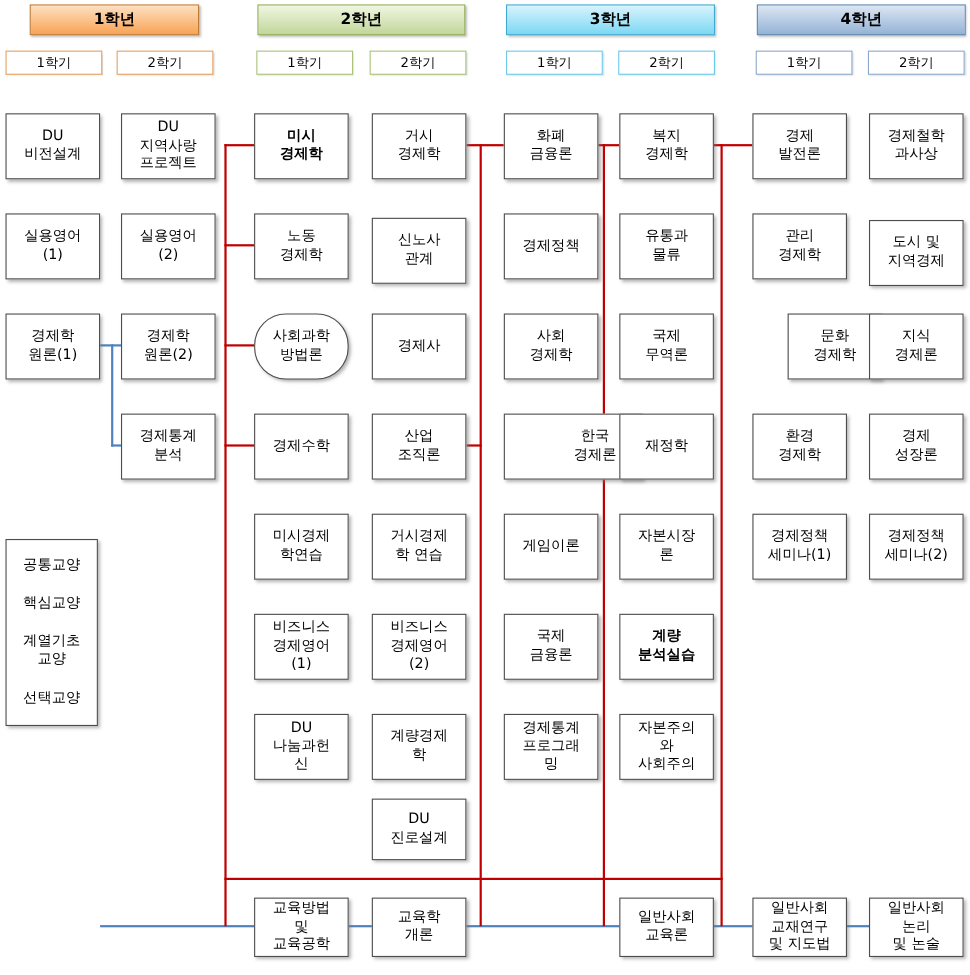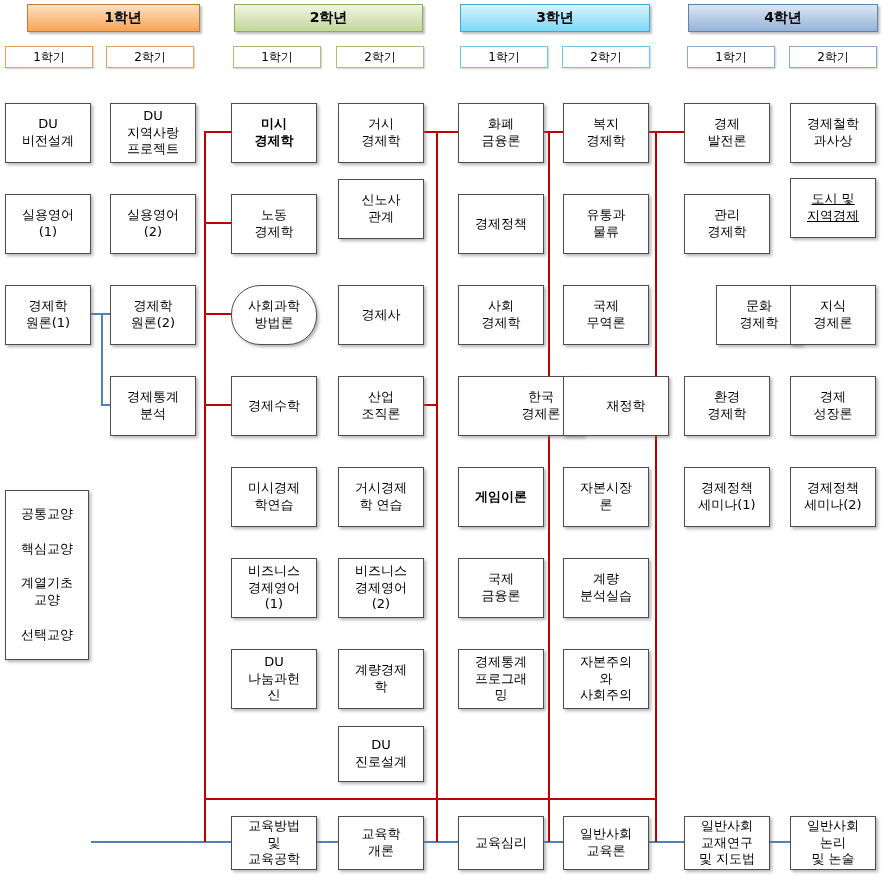--- a/index.html
+++ b/index.html
@@ -6,21 +6,21 @@
   body{font-family:"DejaVu Sans","Liberation Sans",sans-serif;color:#000;}
   #canvas{position:relative;width:882px;height:886px;background:#fff;overflow:hidden;}
 
   .year-header{
     position:absolute;top:4px;height:26px;
     display:flex;align-items:center;justify-content:center;
     font-weight:bold;font-size:14px;
     border:1px solid #8c8c8c;box-shadow:1.5px 1.5px 2px rgba(0,0,0,.25);
     z-index:3;
   }
-  .theme-1{background:linear-gradient(#FDE0C2,#F8A455);border-color:#c07b33;padding-left:19px;}
+  .theme-1{background:linear-gradient(#FDE0C2,#F8A455);border-color:#c07b33;}
   .theme-2{background:linear-gradient(#F0F6E2,#C2D69B);border-color:#8fae55;}
   .theme-3{background:linear-gradient(#D8F3FD,#7CD8F4);border-color:#3fa9d0;}
   .theme-4{background:linear-gradient(#DCE6F2,#95B3D7);border-color:#5e83ad;}
 
   .sem{
     position:absolute;top:46px;width:86px;height:20px;background:#fff;
     display:flex;align-items:center;justify-content:center;
     font-size:12px;z-index:3;border:1px solid #999;
     box-shadow:1px 1px 1.5px rgba(0,0,0,.18);
   }
@@ -93,21 +93,21 @@
 경제영어
 (1)</div>
     <div class="course" style="left: 231px; top: 649px; height: 58px;">DU
 나눔과헌
 신</div>
     <div class="course" style="left: 231px; top: 816px; height: 52px;">교육방법
 및
 교육공학</div>
     <div class="course" style="left: 338px; top: 103px; height: 58px;">거시
 경제학</div>
-    <div class="course" style="left: 338px; top: 179px; height: 58px;">신노사
+    <div class="course" style="left: 338px; top: 198px; height: 58px;">신노사
 관계</div>
     <div class="course" style="left: 338px; top: 285px; height: 58px;">경제사</div>
     <div class="course" style="left: 338px; top: 376px; height: 58px;">산업
 조직론</div>
     <div class="course" style="left: 338px; top: 467px; height: 58px;">거시경제
 학 연습</div>
     <div class="course" style="left: 338px; top: 558px; height: 58px;">비즈니스
 경제영어
 (2)</div>
     <div class="course" style="left: 338px; top: 649px; height: 58px;">계량경제
@@ -116,37 +116,36 @@
 진로설계</div>
     <div class="course" style="left: 338px; top: 816px; height: 52px;">교육학
 개론</div>
     <div class="course" style="left: 458px; top: 103px; height: 58px;">화폐
 금융론</div>
     <div class="course" style="left: 458px; top: 194px; height: 58px;">경제정책</div>
     <div class="course" style="left: 458px; top: 285px; height: 58px;">사회
 경제학</div>
     <div class="course" style="left: 458px; top: 376px; height: 58px; padding-left: 40px;">한국
 경제론</div>
-    <div class="course" style="left: 458px; top: 467px; height: 58px; font-weight: bold;">게임이론</div>
+    <div class="course" style="left: 458px; top: 467px; height: 58px;">게임이론</div>
     <div class="course" style="left: 458px; top: 558px; height: 58px;">국제
 금융론</div>
     <div class="course" style="left: 458px; top: 649px; height: 58px;">경제통계
 프로그래
 밍</div>
-    <div class="course" style="left: 458px; top: 816px; height: 52px;">교육심리</div>
     <div class="course" style="left: 563px; top: 103px; height: 58px;">복지
 경제학</div>
     <div class="course" style="left: 563px; top: 194px; height: 58px;">유통과
 물류</div>
     <div class="course" style="left: 563px; top: 285px; height: 58px;">국제
 무역론</div>
-    <div class="course" style="left: 563px; top: 376px; height: 58px; padding-left: 20px;">재정학</div>
+    <div class="course" style="left: 563px; top: 376px; height: 58px;">재정학</div>
     <div class="course" style="left: 563px; top: 467px; height: 58px; text-align: center;">자본시장
 론</div>
-    <div class="course" style="left: 563px; top: 558px; height: 58px;">계량
+    <div class="course" style="left: 563px; top: 558px; height: 58px; font-weight: bold;">계량
 분석실습</div>
     <div class="course" style="left: 563px; top: 649px; height: 58px;">자본주의
 와
 사회주의</div>
     <div class="course" style="left: 563px; top: 816px; height: 52px;">일반사회
 교육론</div>
     <div class="course" style="left: 684px; top: 103px; height: 58px;">경제
 발전론</div>
     <div class="course" style="left: 684px; top: 194px; height: 58px;">관리
 경제학</div>
@@ -154,21 +153,21 @@
 경제학</div>
     <div class="course" style="left: 684px; top: 376px; height: 58px;">환경
 경제학</div>
     <div class="course" style="left: 684px; top: 467px; height: 58px;">경제정책
 세미나(1)</div>
     <div class="course" style="left: 684px; top: 816px; height: 52px;">일반사회
 교재연구
 및 지도법</div>
     <div class="course" style="left: 790px; top: 103px; height: 58px;">경제철학
 과사상</div>
-    <div class="course" style="left: 790px; top: 178px; height: 58px; text-decoration: underline;">도시 및
+    <div class="course" style="left: 790px; top: 200px; height: 58px;">도시 및
 지역경제</div>
     <div class="course" style="left: 790px; top: 285px; height: 58px;">지식
 경제론</div>
     <div class="course" style="left: 790px; top: 376px; height: 58px;">경제
 성장론</div>
     <div class="course" style="left: 790px; top: 467px; height: 58px;">경제정책
 세미나(2)</div>
     <div class="course" style="left: 790px; top: 816px; height: 52px;">일반사회
 논리
 및 논술</div>

